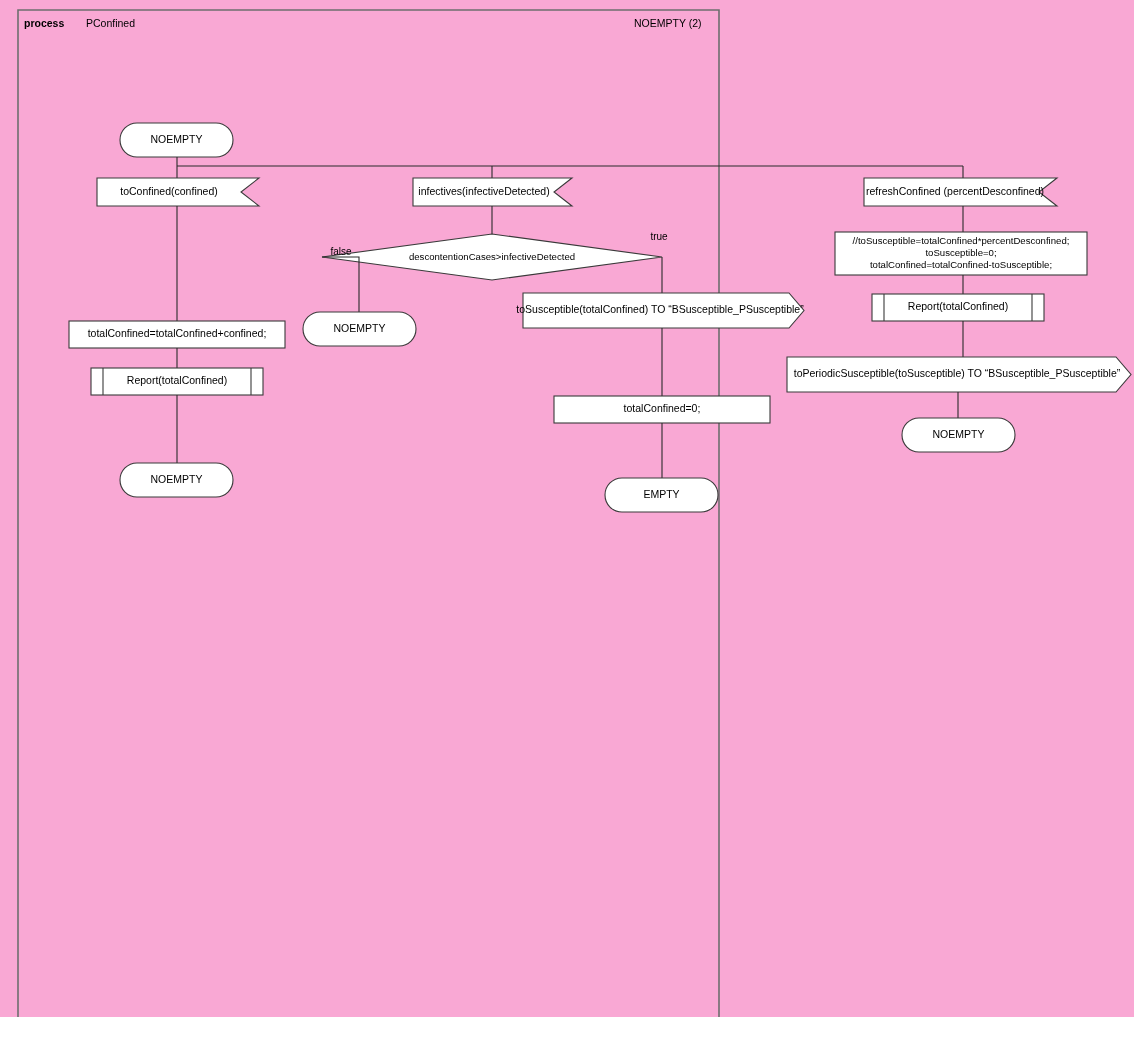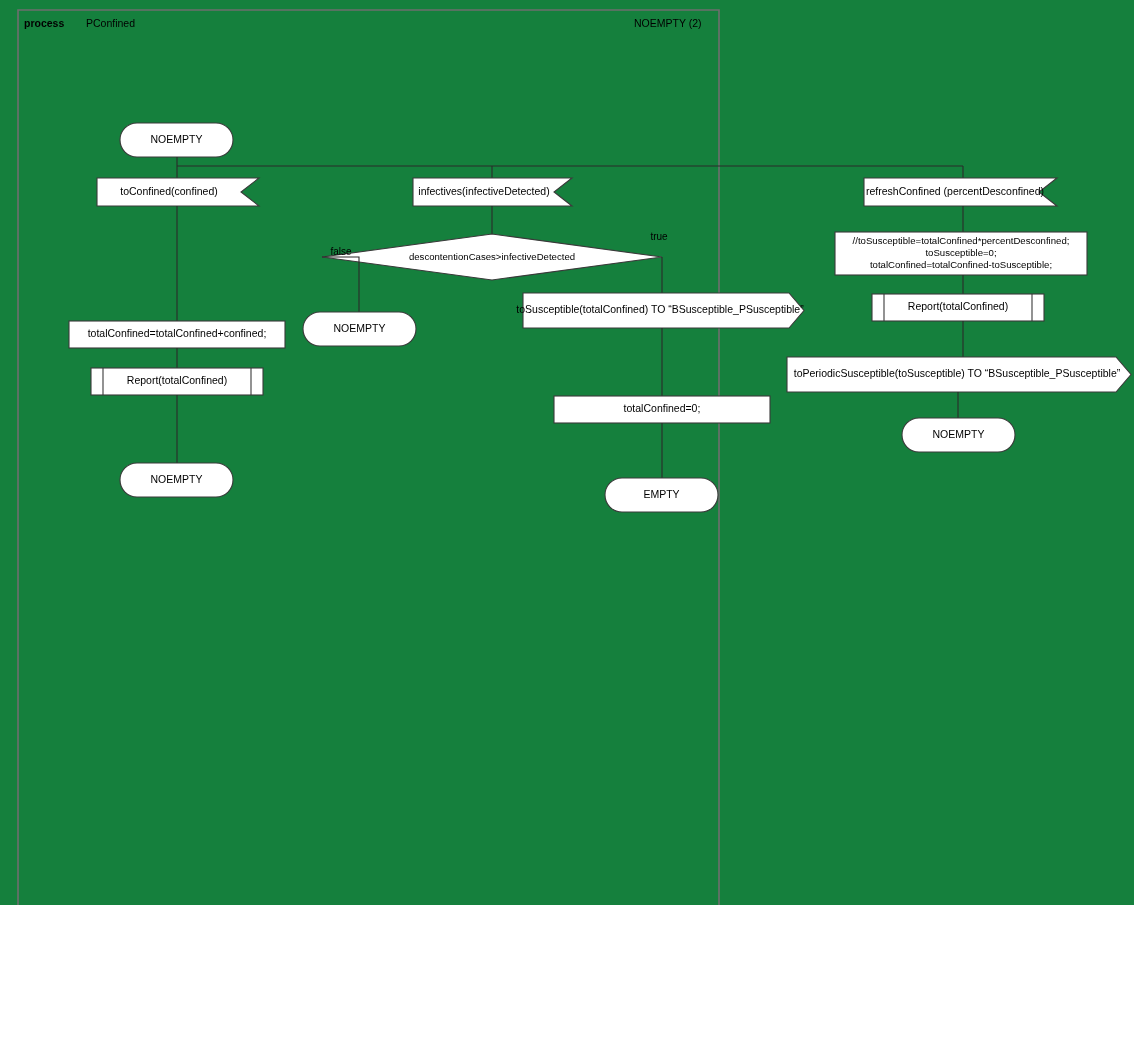--- a/index.html
+++ b/index.html
@@ -3,22 +3,22 @@
 <meta charset="utf-8">
 <style>
   html, body {
     margin: 0;
     padding: 0;
     background: #ffffff;
   }
   #canvas {
     position: relative;
     width: 1134px;
-    height: 905px;
-    background: #15803d;
+    height: 1017px;
+    background: #f9a8d4;
     font-family: "Liberation Sans", sans-serif;
     overflow: hidden;
   }
   svg.layer {
     position: absolute;
     left: 0;
     top: 0;
     width: 1134px;
     height: 1047px;
   }

